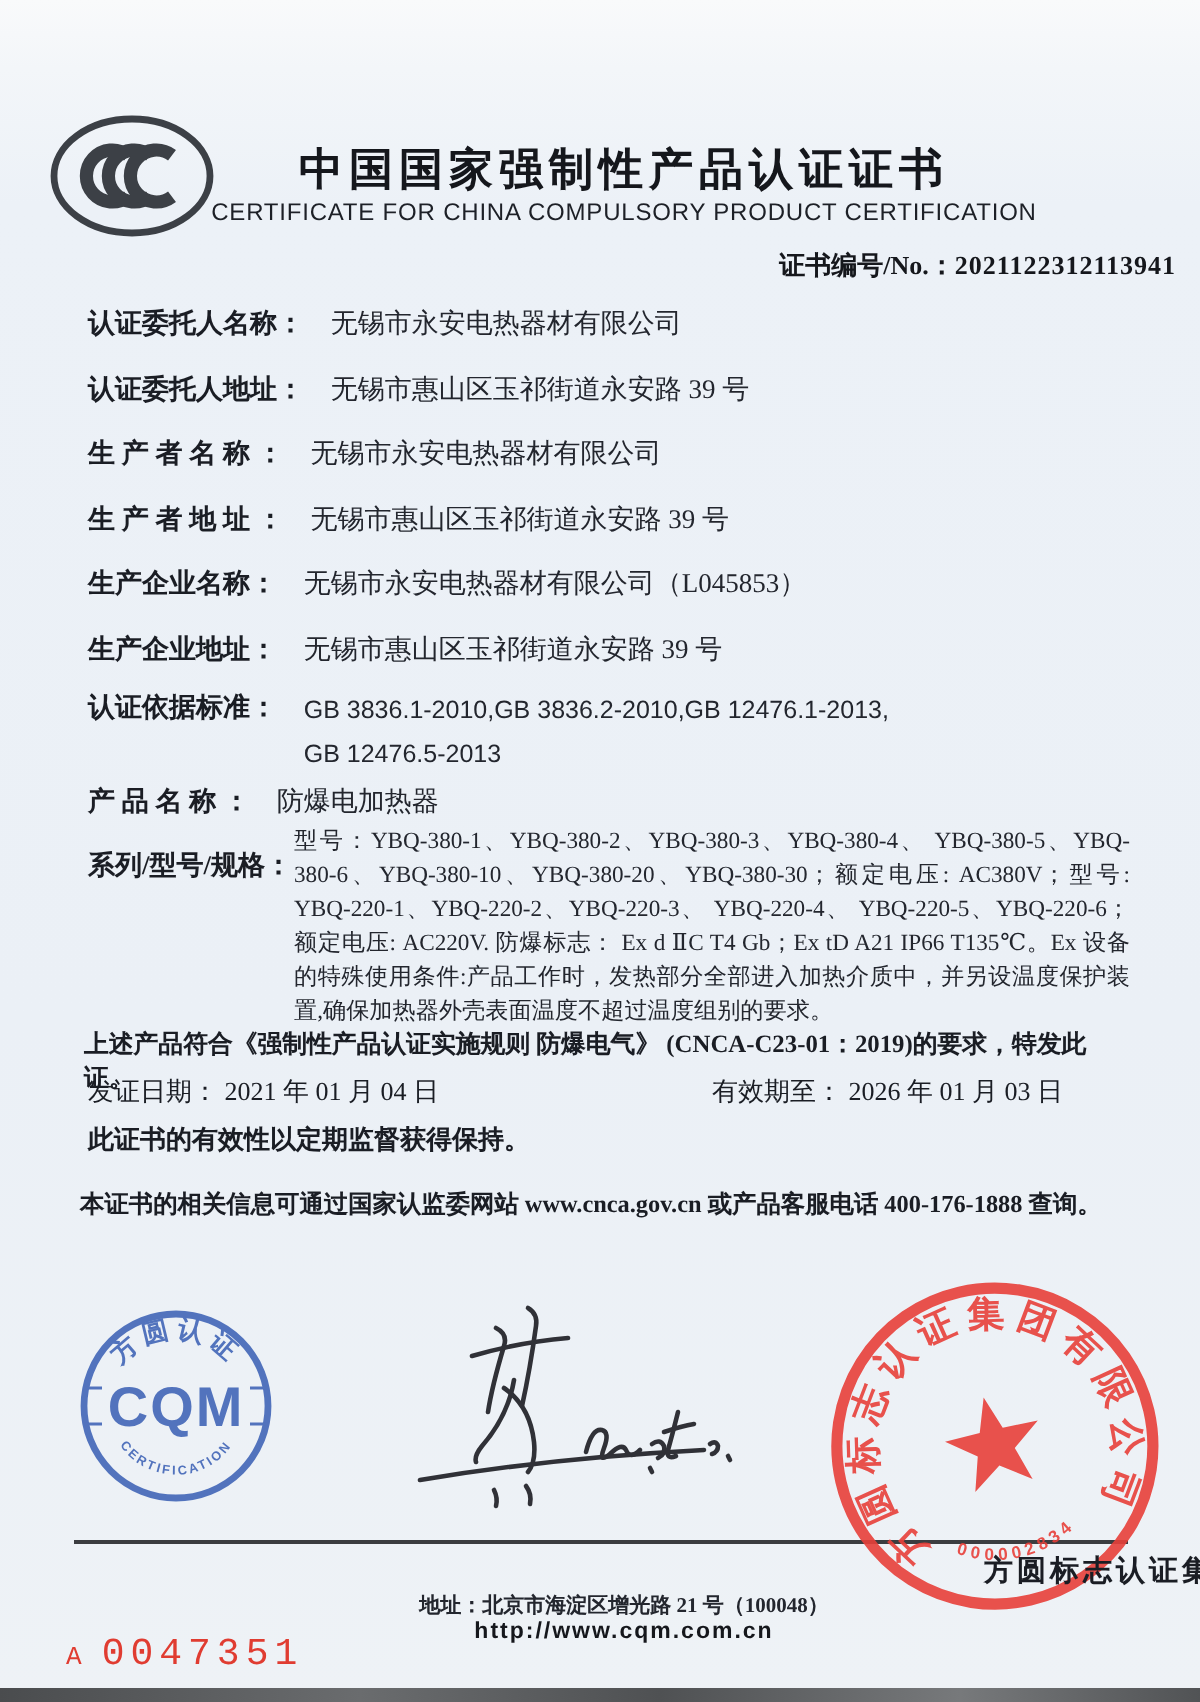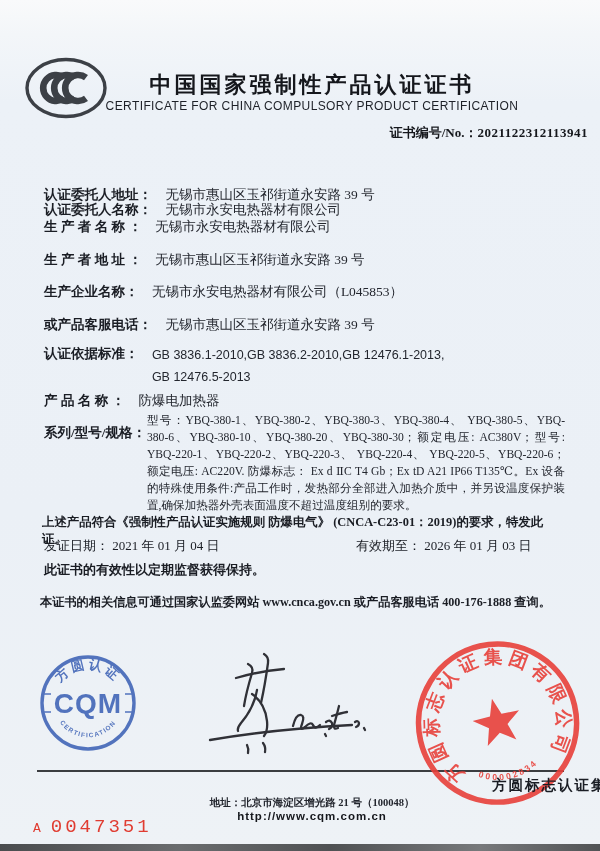--- a/index.html
+++ b/index.html
@@ -18,21 +18,21 @@
   
   .ccc-logo{left:24px;top:56px;}
   .title-cn{left:0;top:70px;width:100%;text-align:center;font-size:22px;font-weight:bold;letter-spacing:3px;color:#15171c;}
   .title-en{left:0;top:99px;width:100%;text-align:center;font-size:12px;letter-spacing:.4px;color:#1d2027;font-family:"Liberation Sans",sans-serif;}
   .certno{right:36px;top:124px;font-size:13px;font-weight:bold;color:#15171c;}
   .certno .num{font-weight:bold;letter-spacing:.5px;}
   
   .row{left:44px;width:520px;font-size:13.5px;line-height:20px;}
   .row .lbl{font-weight:bold;color:#1a1d24;display:inline-block;vertical-align:top;}
   .row .val{color:#23262e;display:inline-block;vertical-align:top;margin-left:10px;}
-  .r1{top:152px;margin-top:48px;} .r2{top:185px;} .r3{top:217px;} .r4{top:250px;} .r5{top:282px;} .r6{top:315px;}
+  .r1{top:152px;} .r2{top:185px;} .r3{top:217px;} .r4{top:250px;} .r5{top:282px;} .r6{top:315px;}
   .r7{top:344px;} .r7 .val{white-space:pre-line;line-height:22px;font-family:"Liberation Sans",sans-serif;font-size:12.5px;}
   .r8{top:391px;}
   .lbl-spec{left:44px;top:424px;font-size:13.5px;font-weight:bold;color:#1a1d24;}
   .spec-val{left:147px;top:412px;width:418px;font-size:11.6px;line-height:17px;color:#23262e;text-align:justify;}
   .statement{left:42px;top:514px;width:525px;font-size:12.4px;font-weight:bold;color:#1a1d24;}
   .dates{left:44px;top:537px;width:520px;font-size:13px;font-weight:normal;color:#1a1d24;}
   .dates .valid{position:absolute;left:312px;top:0;}
   .maintain{left:44px;top:561px;font-size:13px;font-weight:bold;color:#1a1d24;}
   .info{left:40px;top:594px;width:528px;font-size:12.2px;font-weight:bold;color:#1a1d24;font-family:Liberation Serif, serif;}
   
@@ -85,21 +85,21 @@
   </div>
   <div class="abs row r4">
     <span class="lbl">生 产 者 地 址 ：</span>
     <span class="val">无锡市惠山区玉祁街道永安路 39 号</span>
   </div>
   <div class="abs row r5">
     <span class="lbl">生产企业名称：</span>
     <span class="val">无锡市永安电热器材有限公司（L045853）</span>
   </div>
   <div class="abs row r6">
-    <span class="lbl">或产品客服电话：</span>
+    <span class="lbl">生产企业地址：</span>
     <span class="val">无锡市惠山区玉祁街道永安路 39 号</span>
   </div>
   <div class="abs row r7">
     <span class="lbl">认证依据标准：</span>
     <span class="val">GB 3836.1-2010,GB 3836.2-2010,GB 12476.1-2013,
 GB 12476.5-2013</span>
   </div>
   <div class="abs row r8">
     <span class="lbl">产 品 名 称 ：</span>
     <span class="val">防爆电加热器</span>

